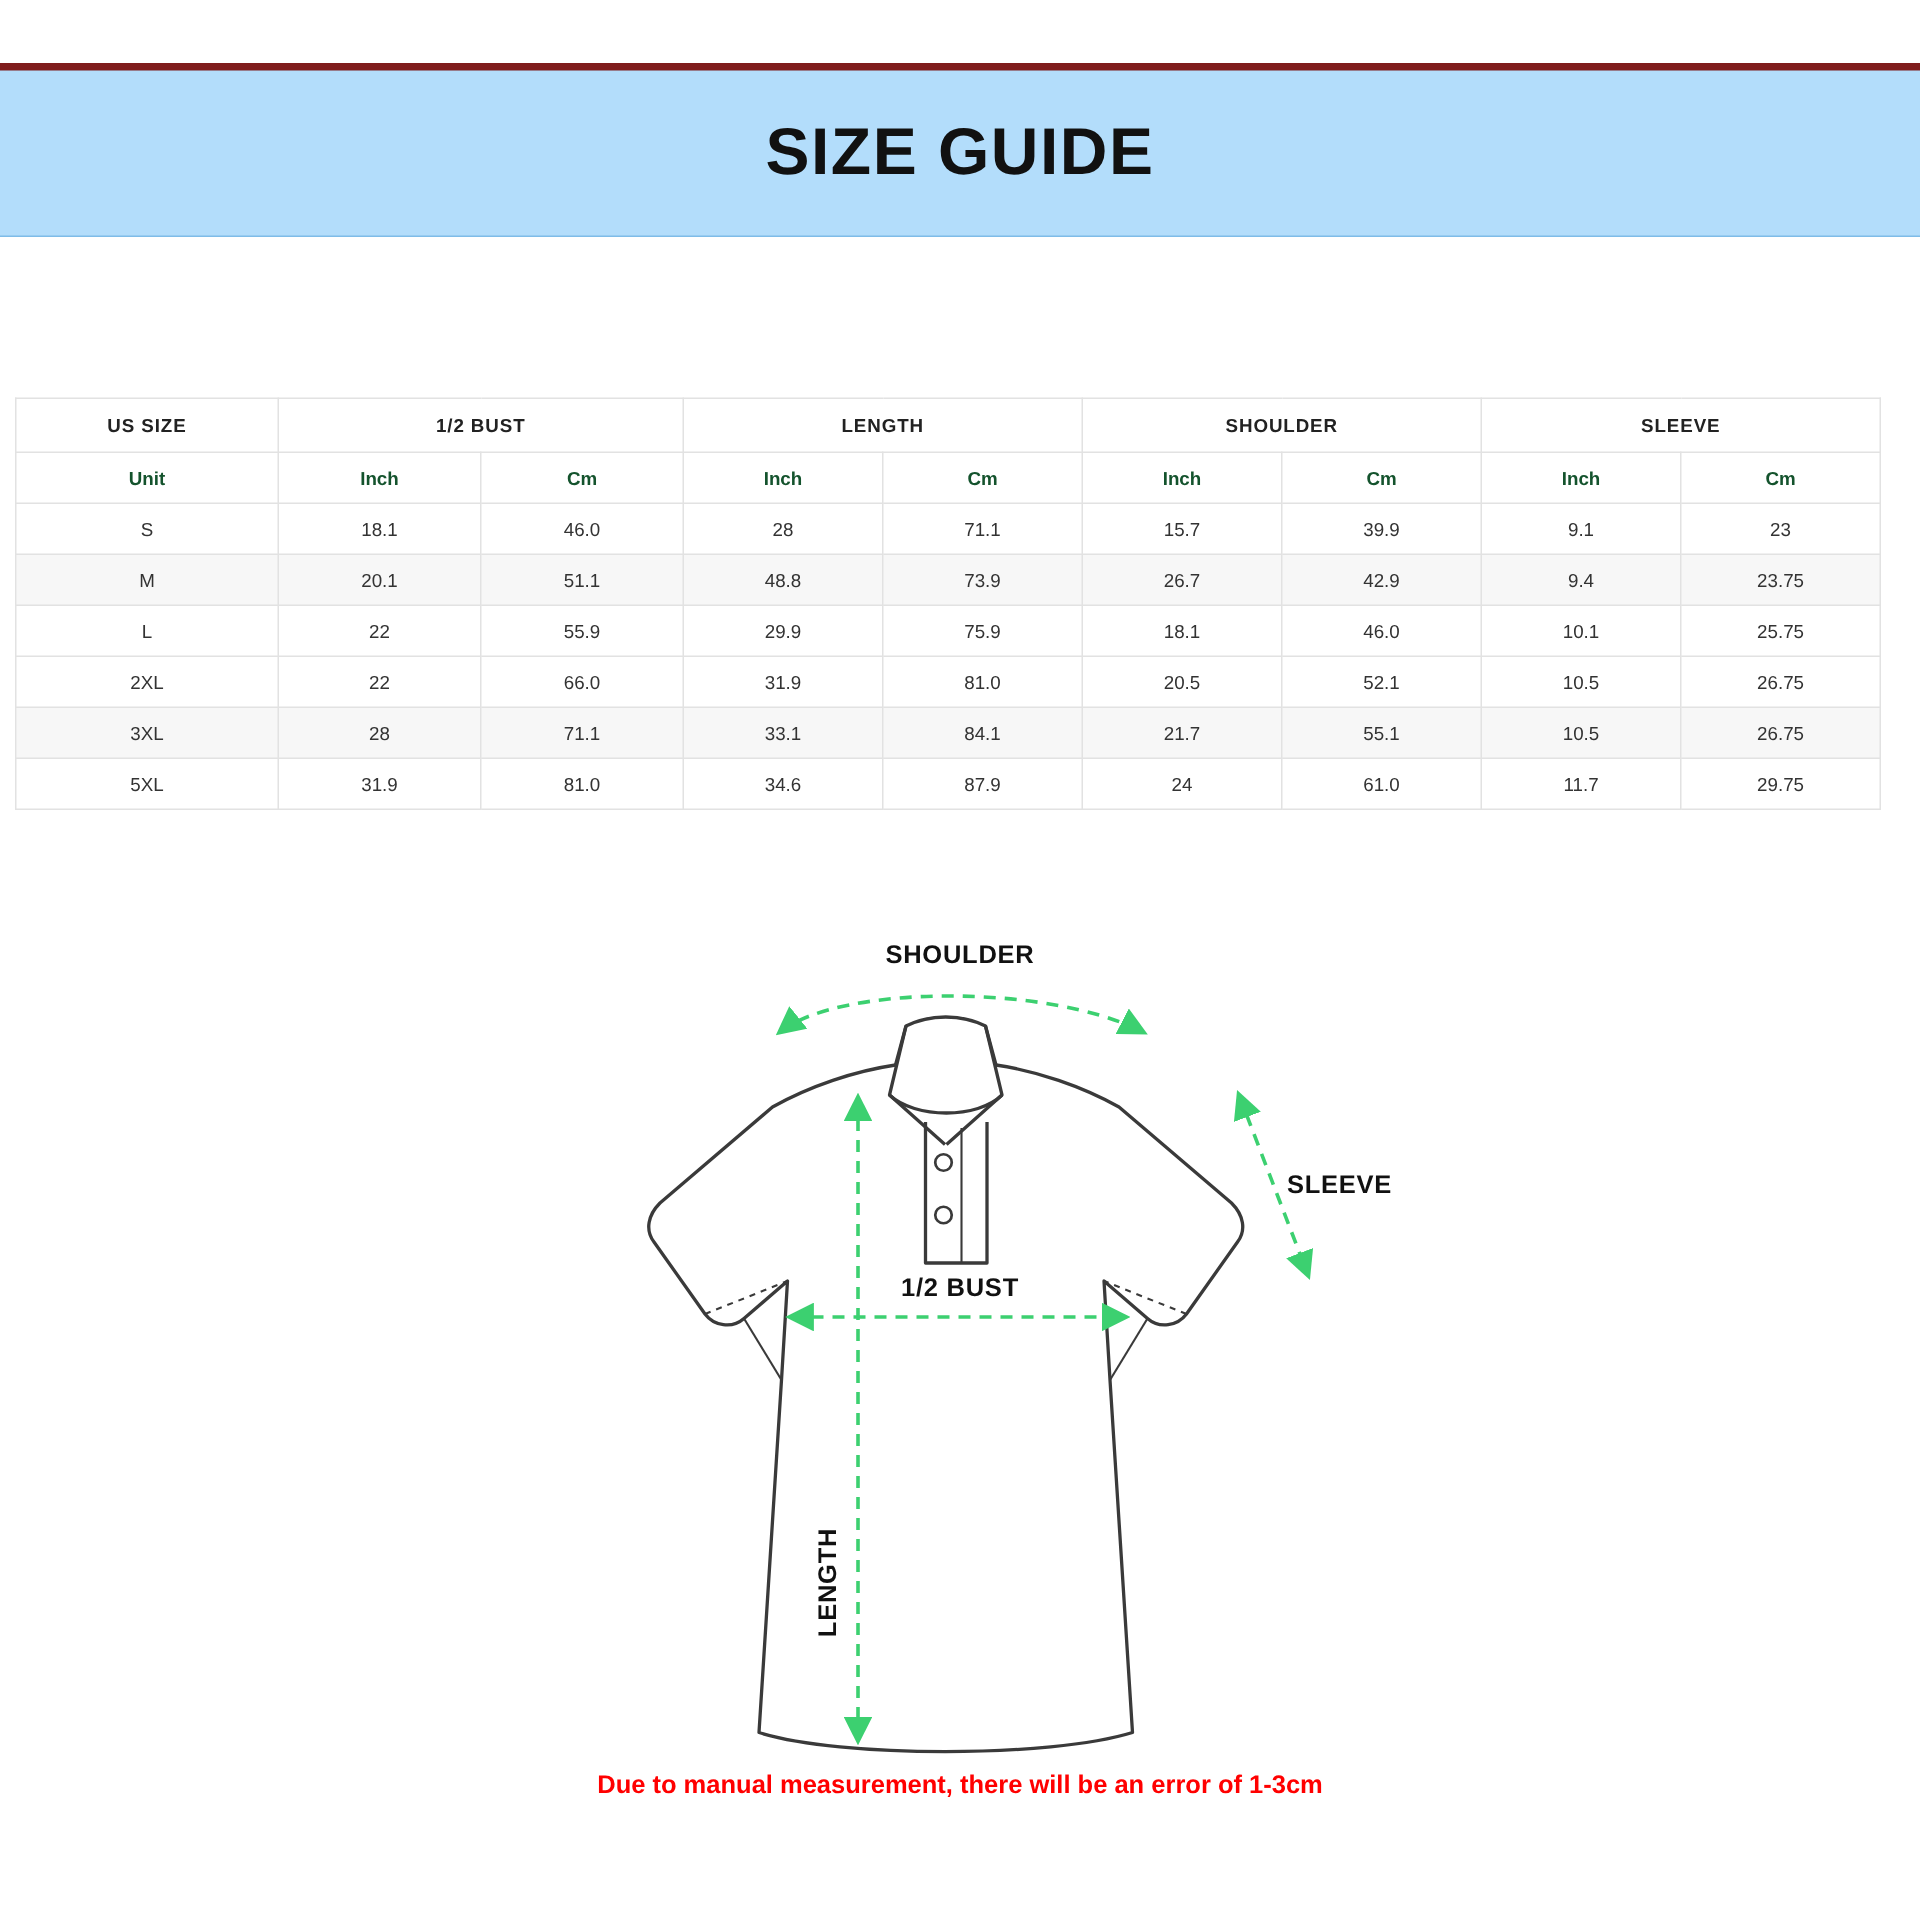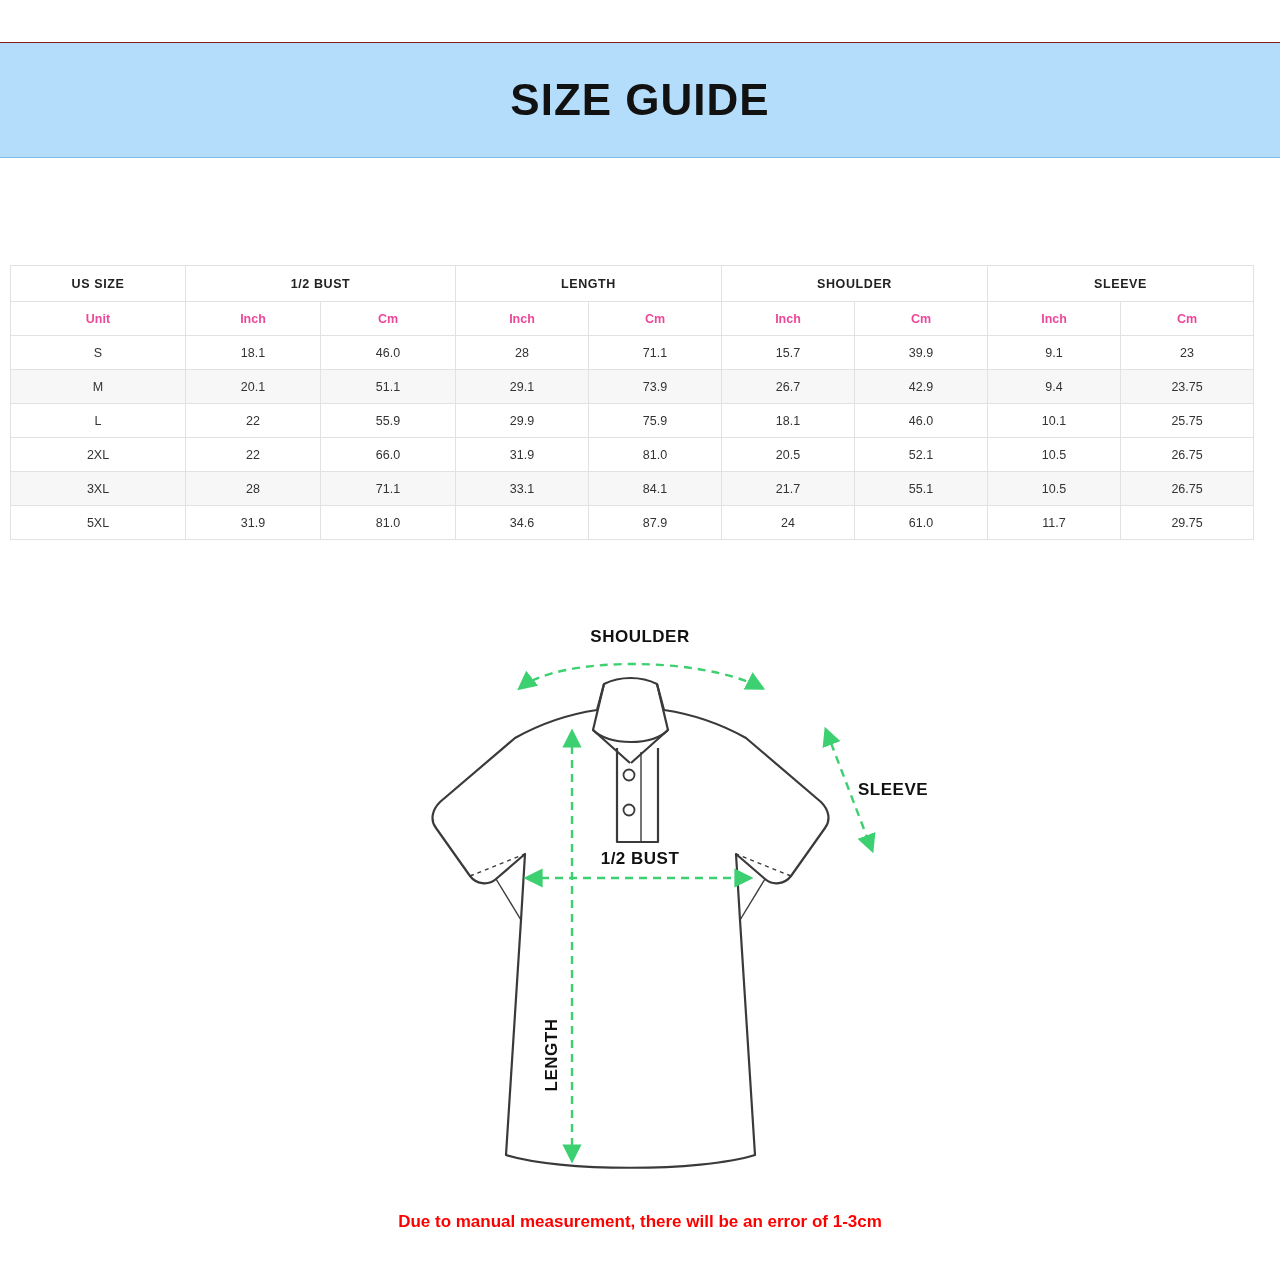--- a/index.html
+++ b/index.html
@@ -19,21 +19,21 @@
   }
 
   
   .banner {
     position: absolute;
     left: 0;
     top: 42px;
     width: 1280px;
     height: 116px;
     background: #b3ddfb;
-    border-top: 1px solid #7f1d1d;
+    border-top: 5px solid #7f1d1d;
     border-bottom: 1px solid #7fbce8;
     display: flex;
     align-items: center;
     justify-content: center;
   }
   .banner-title {
     font-size: 44px;
     font-weight: bold;
     letter-spacing: 1px;
     color: #111111;
@@ -62,21 +62,21 @@
     height: 36px;
     font-size: 12.5px;
     font-weight: bold;
     letter-spacing: 0.6px;
     color: #222222;
   }
   table.size-table th.unit-cell {
     height: 34px;
     font-size: 12.5px;
     font-weight: bold;
-    color: #ec4899;
+    color: #14532d;
   }
   table.size-table td {
     height: 34px;
     font-size: 12.5px;
     font-weight: normal;
   }
   table.size-table td.size-label {
     font-weight: normal;
   }
   tr.alt td { background: #f7f7f7; }
@@ -96,21 +96,21 @@
     font-size: 17px;
     font-weight: bold;
     fill: #111111;
     letter-spacing: 0.5px;
   }
 
   
   .footnote {
     position: absolute;
     left: 0;
-    top: 1212px;
+    top: 1180px;
     width: 1280px;
     text-align: center;
     color: #ff0000;
     font-size: 17px;
     font-weight: bold;
   }
 </style>
 </head>
 <body>
 
@@ -162,21 +162,21 @@
           <td>71.1</td>
           <td>15.7</td>
           <td>39.9</td>
           <td>9.1</td>
           <td>23</td>
         </tr>
         <tr class="alt">
           <td class="size-label">M</td>
           <td>20.1</td>
           <td>51.1</td>
-          <td>29.1</td>
+          <td>48.8</td>
           <td>73.9</td>
           <td>26.7</td>
           <td>42.9</td>
           <td>9.4</td>
           <td>23.75</td>
         </tr>
         <tr>
           <td class="size-label">L</td>
           <td>22</td>
           <td>55.9</td>

